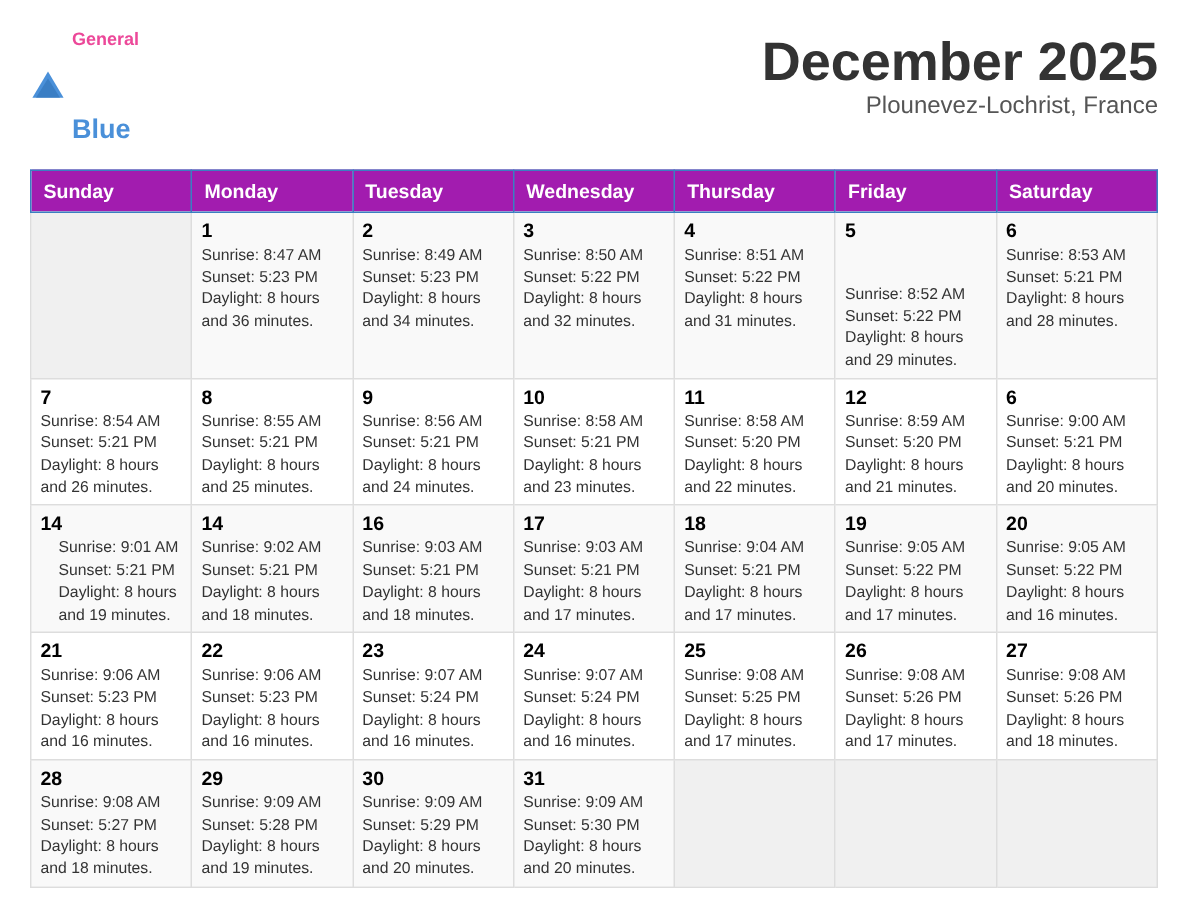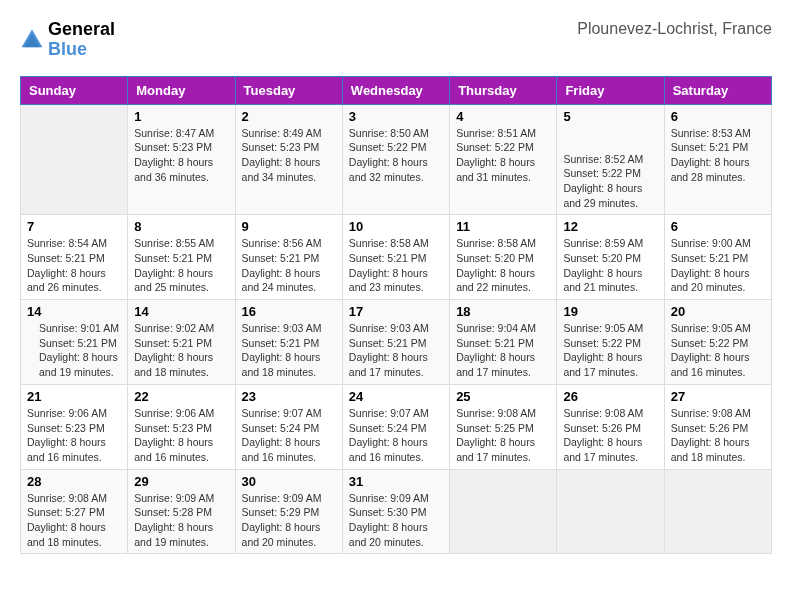--- a/index.html
+++ b/index.html
@@ -20,28 +20,29 @@
       display: flex;
       align-items: center;
       gap: 4px;
     }
     .logo-text {
       display: flex;
       flex-direction: column;
       line-height: 1.1;
     }
     .logo-general {
-      font-size: 18px;
-      font-weight: bold;
-      color: #000000;
+      font-size: 12px;
+      font-weight: bold;
+      color: #ec4899;
     }
     .logo-blue {
       font-size: 18px;
       font-weight: bold;
       color: #4a90d9;
+      margin-top: 44px;
     }
     .logo-icon {
       width: 24px;
       height: 24px;
     }
     .title-block {
       text-align: right;
     }
     .month-title {
       font-size: 36px;
@@ -102,20 +103,21 @@
     <svg class="logo-icon" viewBox="0 0 30 30" xmlns="http://www.w3.org/2000/svg">
       <polygon points="15,2 28,24 2,24" fill="#4a90d9"></polygon>
       <polygon points="15,8 25,24 5,24" fill="#2a6cb0" opacity="0.5"></polygon>
     </svg>
     <div class="logo-text">
       <span class="logo-general">General</span>
       <span class="logo-blue">Blue</span>
     </div>
   </div>
   <div class="title-block">
+    <div class="month-title">December 2025</div>
     <div class="location">Plounevez-Lochrist, France</div>
   </div>
 </div>
 
 <table>
   <thead>
     <tr>
     <th>Sunday</th>
         <th>Monday</th>
         <th>Tuesday</th>

